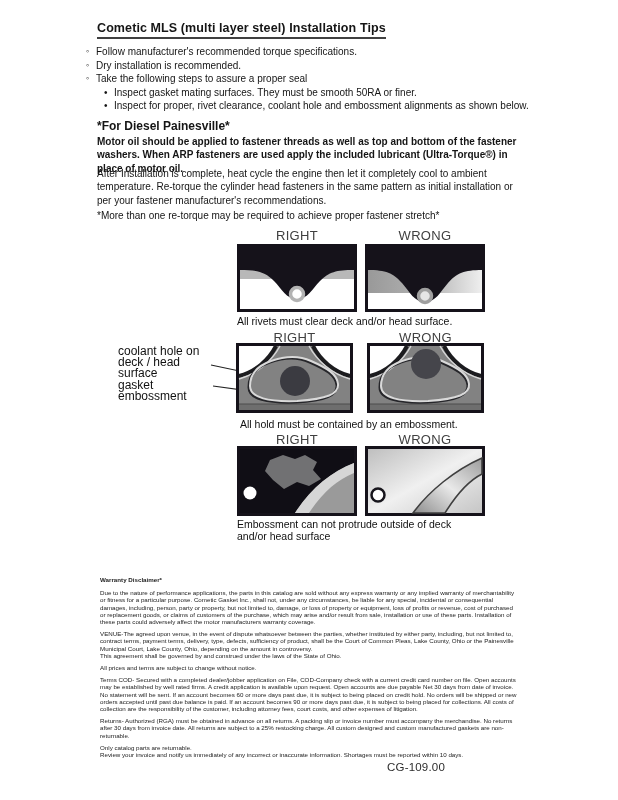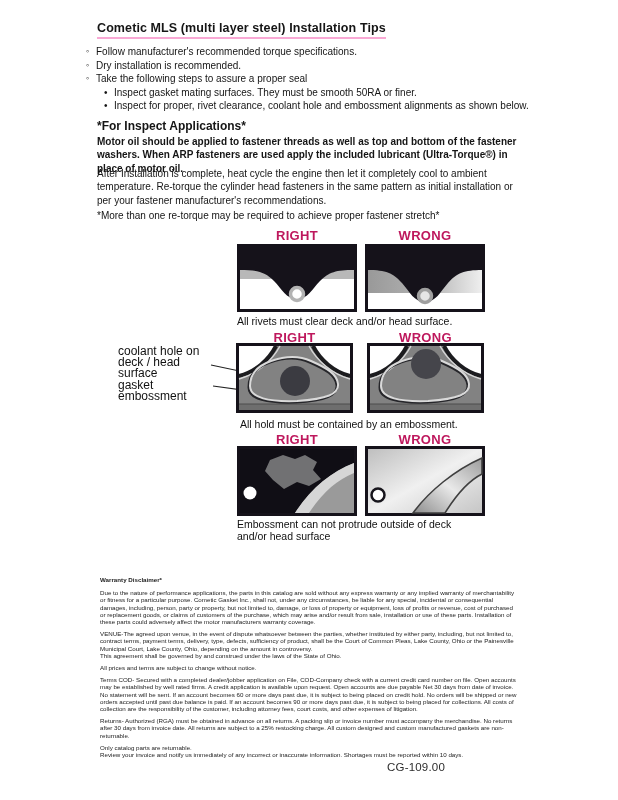--- a/index.html
+++ b/index.html
@@ -4,33 +4,33 @@
 <style>
   html,body{margin:0;padding:0;background:#e8e8e8;}
   .page{
     position:relative;width:618px;height:800px;background:#ffffff;
     font-family:"Liberation Sans","DejaVu Sans",sans-serif;color:#151515;
     margin:0 auto;overflow:hidden;
   }
   .abs{position:absolute;}
   .title{
     left:97px;top:21px;font-size:12.5px;font-weight:bold;
-    border-bottom:2px solid #f9a8d4;padding-bottom:2px;letter-spacing:.1px;
+    border-bottom:2px solid #404040;padding-bottom:2px;letter-spacing:.1px;
   }
   .bullets{left:86px;top:45px;width:470px;font-size:10px;line-height:13.6px;}
   .b-row{display:flex;}
   .b-row .mk{width:10px;flex:0 0 10px;text-align:left;font-size:9px;}
   .b-row.lvl2{margin-left:18px;}
   .b-row.lvl2 .mk{font-size:10px;}
   .diesel-h{left:97px;top:119px;font-size:12px;font-weight:bold;}
   .body-p{left:97px;width:432px;font-size:10px;line-height:13.4px;}
   .p1{top:135px;font-weight:bold;}
   .p2{top:167px;}
   .p3{top:209px;}
-  .rw-label{font-size:13px;font-weight:bold;text-align:center;letter-spacing:.3px;color:#be185d;}
+  .rw-label{font-size:13px;font-weight:normal;text-align:center;letter-spacing:.3px;color:#404040;}
   .caption{font-size:10.5px;color:#111;}
   .callout{font-size:12px;text-align:left;line-height:11px;color:#111;}
   .fineprint{left:100px;top:576px;width:420px;font-size:6.2px;line-height:7.2px;color:#222;}
   .fineprint .fph{font-weight:bold;margin:0 0 6px 0;}
   .fineprint p{margin:0 0 5px 0;}
   .fineprint p.tight{margin-bottom:0;}
   .footer-code{left:387px;top:761px;font-size:11.5px;color:#2c2c2c;letter-spacing:.2px;}
   svg{display:block;}
 </style>
 </head>
@@ -56,21 +56,21 @@
     <div class="b-row lvl2">
       <span class="mk">•</span>
       <span>Inspect gasket mating surfaces.  They must be smooth 50RA or finer.</span>
     </div>
     <div class="b-row lvl2">
       <span class="mk">•</span>
       <span>Inspect for proper, rivet clearance, coolant hole and embossment alignments as shown below.</span>
     </div>
   </div>
 
-  <div class="abs diesel-h">*For Inspect Applications*</div>
+  <div class="abs diesel-h">*For Diesel Painesville*</div>
   <div class="abs body-p p1">Motor oil should be applied to fastener threads as well as top and bottom of the fastener washers. When ARP fasteners are used apply the included lubricant (Ultra-Torque®) in place of motor oil.</div>
   <div class="abs body-p p2">After Installation is complete, heat cycle the engine then let it completely cool to ambient temperature. Re-torque the cylinder head fasteners in the same pattern as initial installation or per your fastener manufacturer's recommendations.</div>
   <div class="abs body-p p3">*More than one re-torque may be required to achieve proper fastener stretch*</div>
 
   <div class="abs rw-label" style="left:237px;top:228px;width:120px;">RIGHT</div>
   <div class="abs rw-label" style="left:365px;top:228px;width:120px;">WRONG</div>
 
   <div class="abs" style="left:237px;top:244px;">
     <svg width="120" height="68" viewBox="0 0 120 68">
       <rect x="1.5" y="1.5" width="117" height="65" fill="#ffffff" stroke="#15121a" stroke-width="3"></rect>

